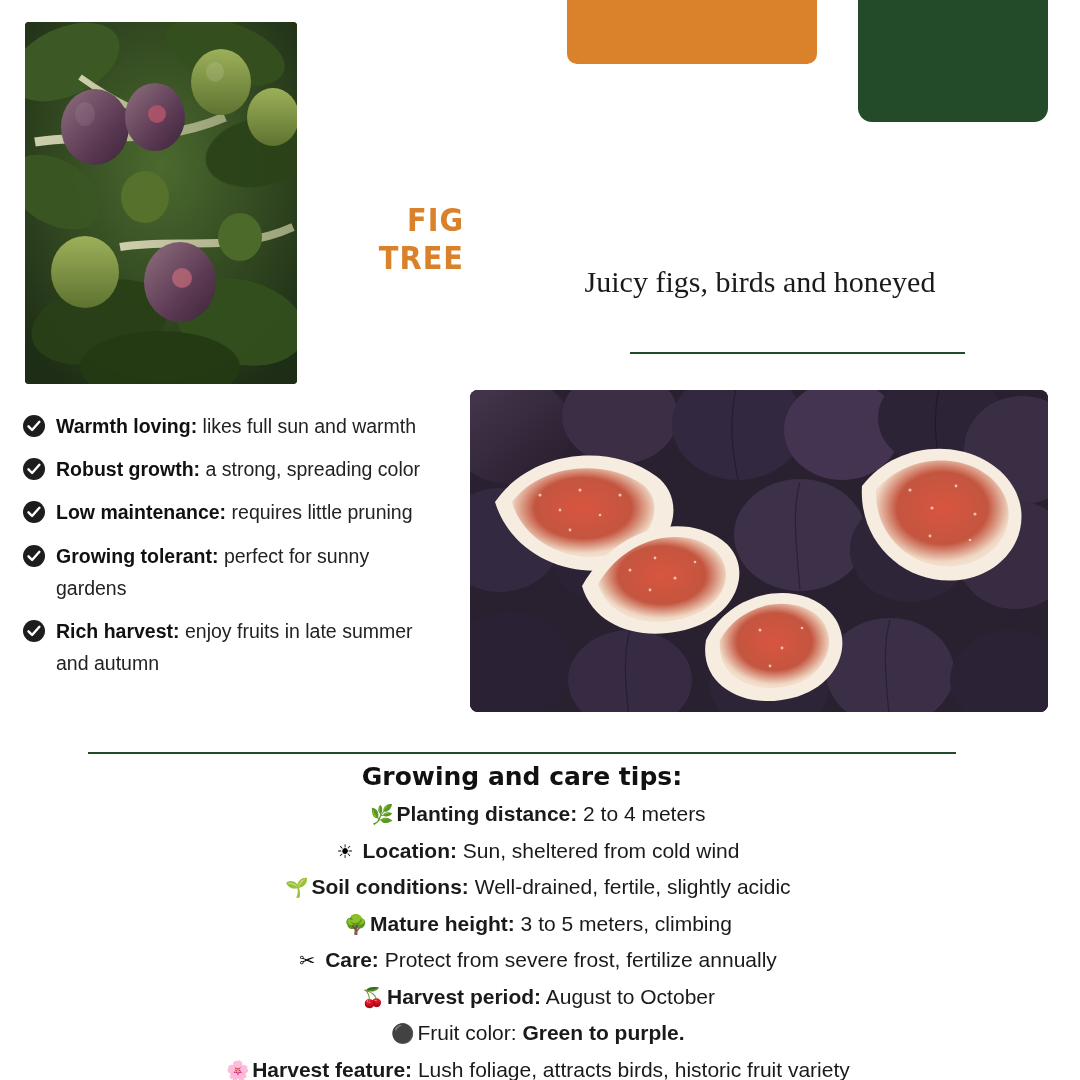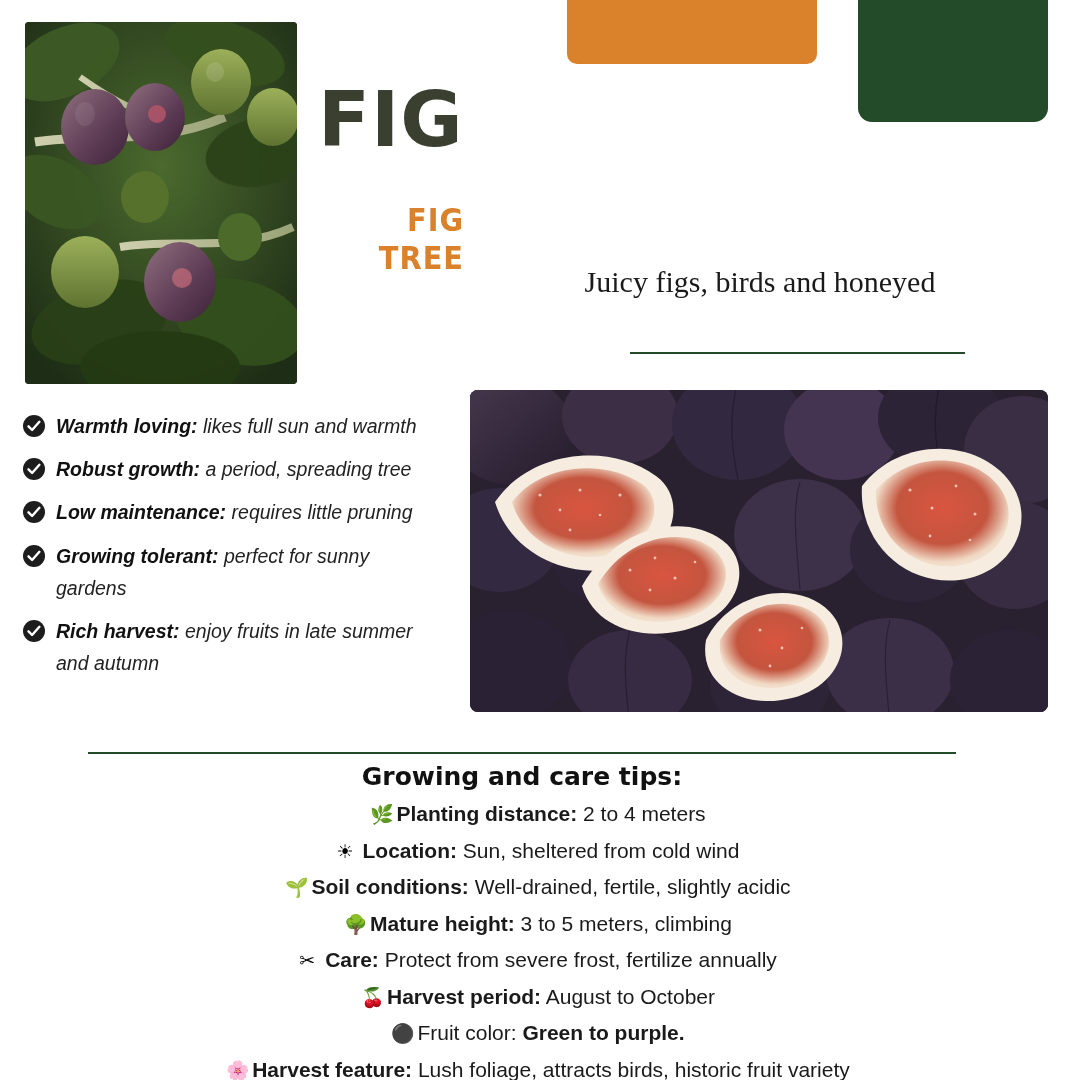--- a/index.html
+++ b/index.html
@@ -87,21 +87,20 @@
   
   .bullets {
     position: absolute;
     left: 22px; top: 410px;
     width: 420px;
   }
   .bullet-row {
     display: flex;
     align-items: flex-start;
     margin-bottom: 11px;
-    font-style: italic;
   }
   .bullet-icon {
     flex: 0 0 auto;
     width: 24px; height: 24px;
     margin-right: 10px;
     margin-top: 4px;
   }
   .bullet-icon svg { display:block; }
   .bullet-text {
     font-size: 19.5px;
@@ -218,21 +217,20 @@
       <ellipse cx="155" cy="260" rx="36" ry="40" fill="url(#figp)"></ellipse>
       <circle cx="157" cy="256" r="10" fill="#c06a78" opacity="0.75"></circle>
       <ellipse cx="120" cy="175" rx="24" ry="26" fill="#55712c"></ellipse>
       <ellipse cx="215" cy="215" rx="22" ry="24" fill="#4c6a2a"></ellipse>
 
       <ellipse cx="60" cy="92" rx="10" ry="12" fill="#ffffff" opacity="0.08"></ellipse>
       <ellipse cx="190" cy="50" rx="9" ry="10" fill="#ffffff" opacity="0.12"></ellipse>
     </svg>
   </div>
 
-  <div class="title-main">FIG</div>
   <div class="title-sub">FIG TREE</div>
 
   <div class="tagline">Juicy figs, birds and honeyed</div>
   <div class="tagline-rule"></div>
 
   <div class="bullets">
     <div class="bullet-row">
       <span class="bullet-icon">
         <svg width="24" height="24" viewBox="0 0 24 24">
             <circle cx="12" cy="12" r="11" fill="#1d1d1d"></circle>
@@ -241,21 +239,21 @@
       </span>
       <span class="bullet-text"><b>Warmth loving:</b><span> likes full sun and warmth</span></span>
     </div>
     <div class="bullet-row">
       <span class="bullet-icon">
         <svg width="24" height="24" viewBox="0 0 24 24">
             <circle cx="12" cy="12" r="11" fill="#1d1d1d"></circle>
             <path d="M6.5 12.3l3.6 3.7 7.3-8.2" stroke="#ffffff" stroke-width="2.4" fill="none" stroke-linecap="round" stroke-linejoin="round"></path>
           </svg>
       </span>
-      <span class="bullet-text"><b>Robust growth:</b><span> a period, spreading tree</span></span>
+      <span class="bullet-text"><b>Robust growth:</b><span> a strong, spreading color</span></span>
     </div>
     <div class="bullet-row">
       <span class="bullet-icon">
         <svg width="24" height="24" viewBox="0 0 24 24">
             <circle cx="12" cy="12" r="11" fill="#1d1d1d"></circle>
             <path d="M6.5 12.3l3.6 3.7 7.3-8.2" stroke="#ffffff" stroke-width="2.4" fill="none" stroke-linecap="round" stroke-linejoin="round"></path>
           </svg>
       </span>
       <span class="bullet-text"><b>Low maintenance:</b><span> requires little pruning</span></span>
     </div>

